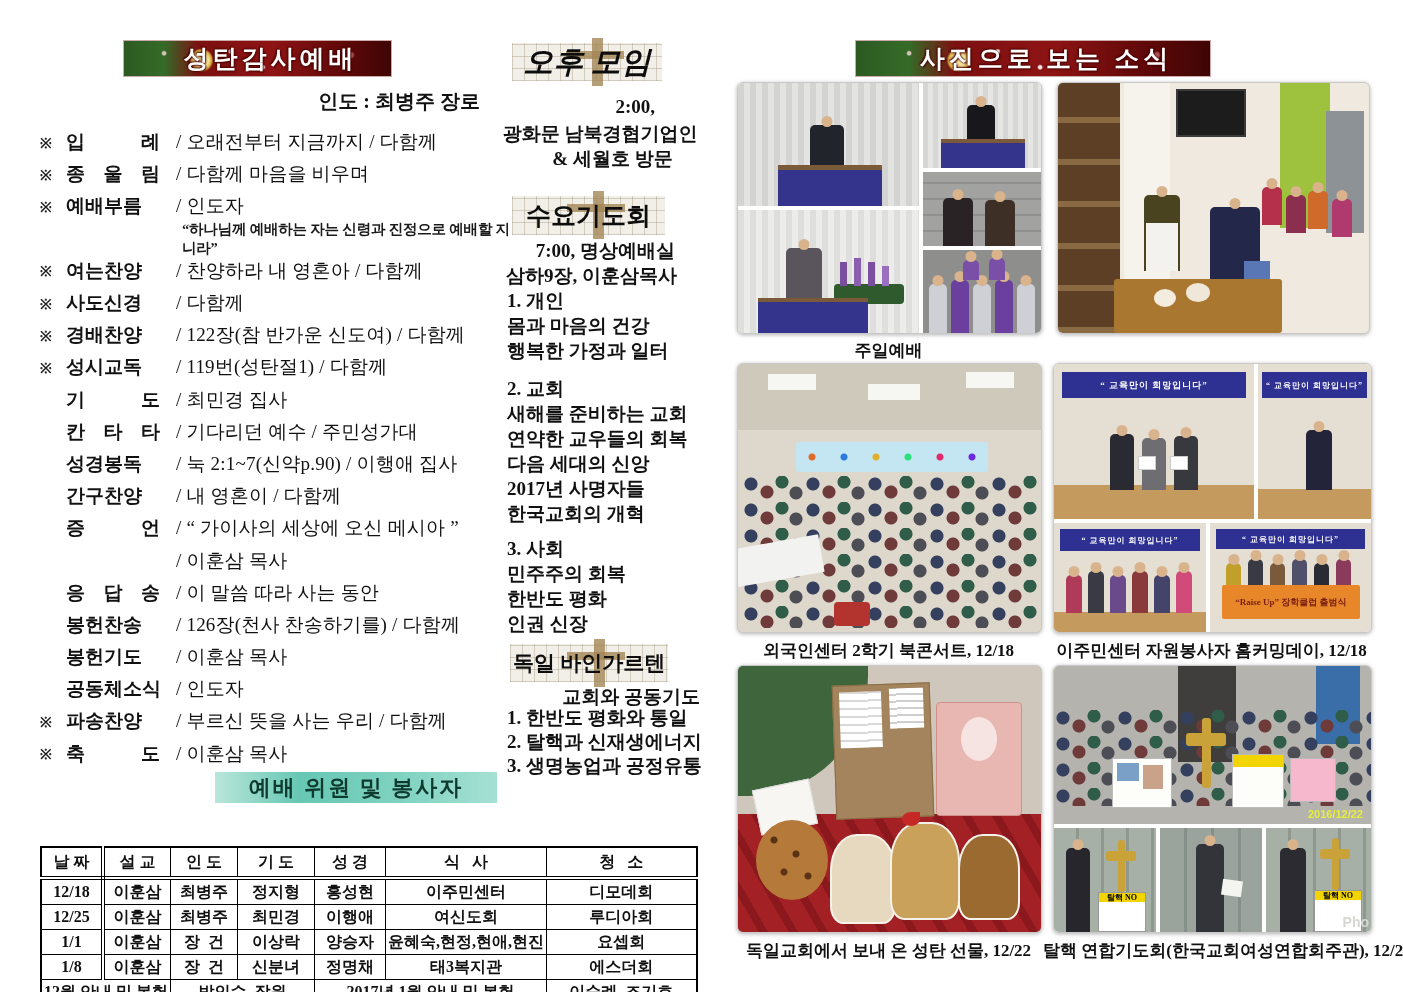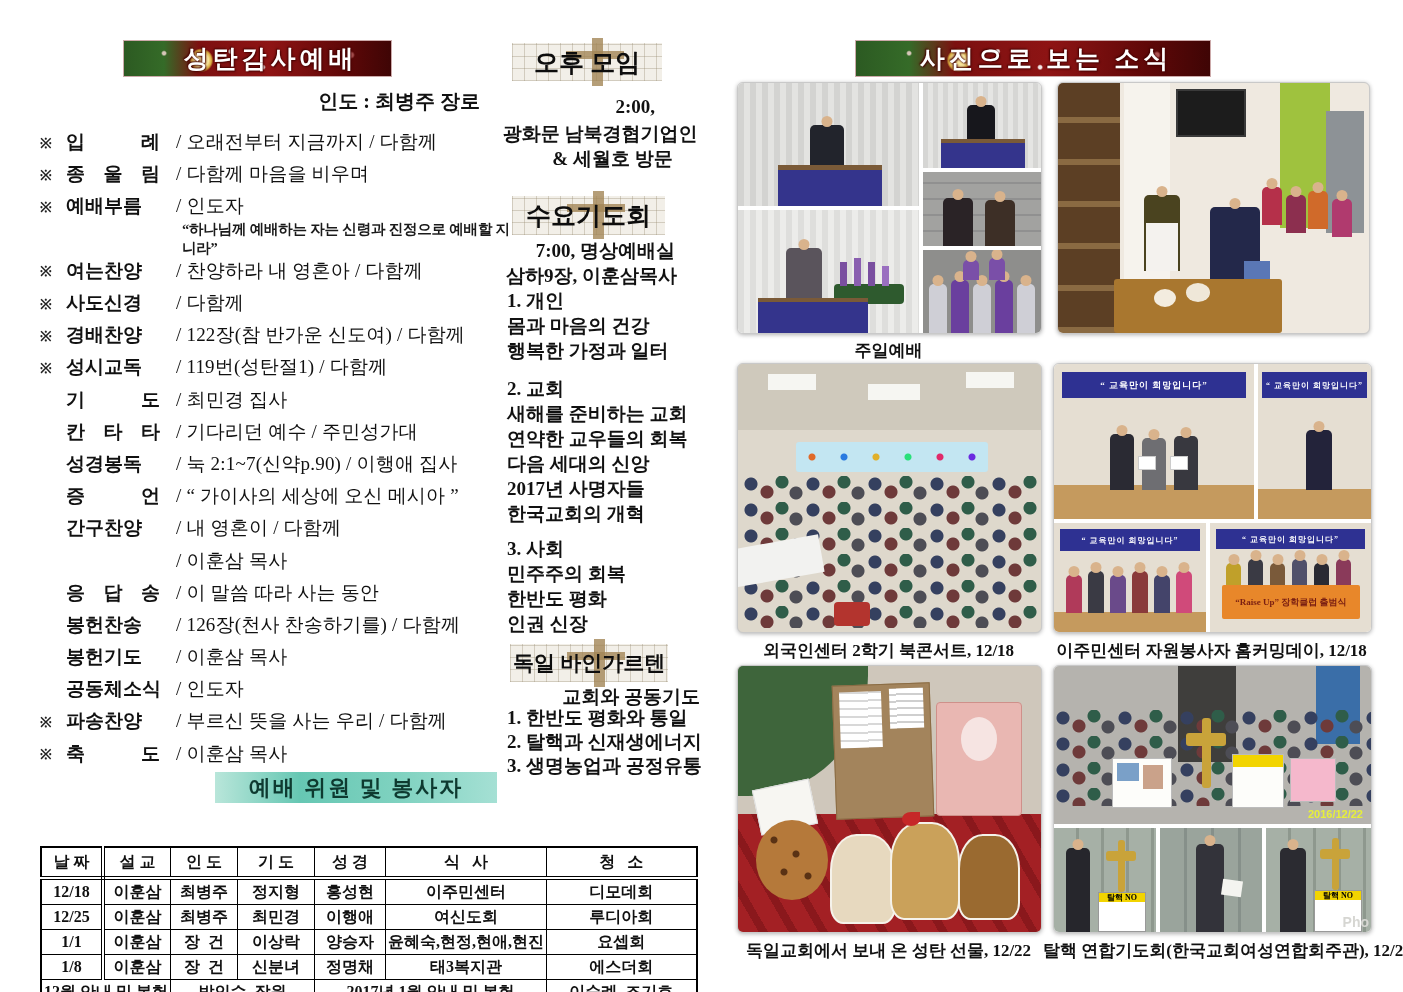--- a/index.html
+++ b/index.html
@@ -143,27 +143,27 @@
         <span class="lb">칸 타 타</span>
         <span class="ct">/ 기다리던 예수 / 주민성가대</span>
       </div>
       <div class="wrow">
         <span class="mk"></span>
         <span class="lb">성경봉독</span>
         <span class="ct">/ 눅 2:1~7(신약p.90) / 이행애 집사</span>
       </div>
       <div class="wrow">
         <span class="mk"></span>
+        <span class="lb">간구찬양</span>
+        <span class="ct">/ 내 영혼이 / 다함께</span>
+      </div>
+      <div class="wrow">
+        <span class="mk"></span>
         <span class="lb">증 언</span>
         <span class="ct">/ “ 가이사의 세상에 오신 메시아 ”</span>
-      </div>
-      <div class="wrow">
-        <span class="mk"></span>
-        <span class="lb">간구찬양</span>
-        <span class="ct">/ 내 영혼이 / 다함께</span>
       </div>
       <div class="wrow">
         <span class="mk"></span>
         <span class="lb"></span>
         <span class="ct">/ 이훈삼 목사</span>
       </div>
       <div class="wrow">
         <span class="mk"></span>
         <span class="lb">응 답 송</span>
         <span class="ct">/ 이 말씀 따라 사는 동안</span>
@@ -258,21 +258,21 @@
         <tr>
           <td colspan="2">12월 안내 및 봉헌</td>
           <td colspan="2">박인수, 장원</td>
           <td colspan="2">2017년 1월 안내 및 봉헌</td>
           <td colspan="1">이순례, 조기호</td>
         </tr>
       </tbody>
   </table>
 
   <div class="abs grid-head" style="left:512px;top:43px;width:150px;height:38px;">
-    <span style="font-size:25px;">오후 모임</span>
+    <span style="font-size:30px;font-style:italic;">오후 모임</span>
   </div>
   <div class="abs mid-line" style="left:505px;top:96px;width:150px;text-align:right;">2:00,</div>
   <div class="abs mid-line" style="left:500px;top:121px;width:200px;text-align:center;">광화문 남북경협기업인</div>
   <div class="abs mid-line" style="left:530px;top:146px;width:165px;text-align:center;">&amp; 세월호 방문</div>
 
   <div class="abs grid-head" style="left:512px;top:196px;width:153px;height:39px;">
     <span style="font-size:25px;">수요기도회</span>
   </div>
   <div class="abs mid-line" style="left:505px;top:238px;width:170px;text-align:right;">7:00, 명상예배실</div>
   <div class="abs mid-line" style="left:505px;top:263px;width:172px;text-align:right;">삼하9장, 이훈삼목사</div>

